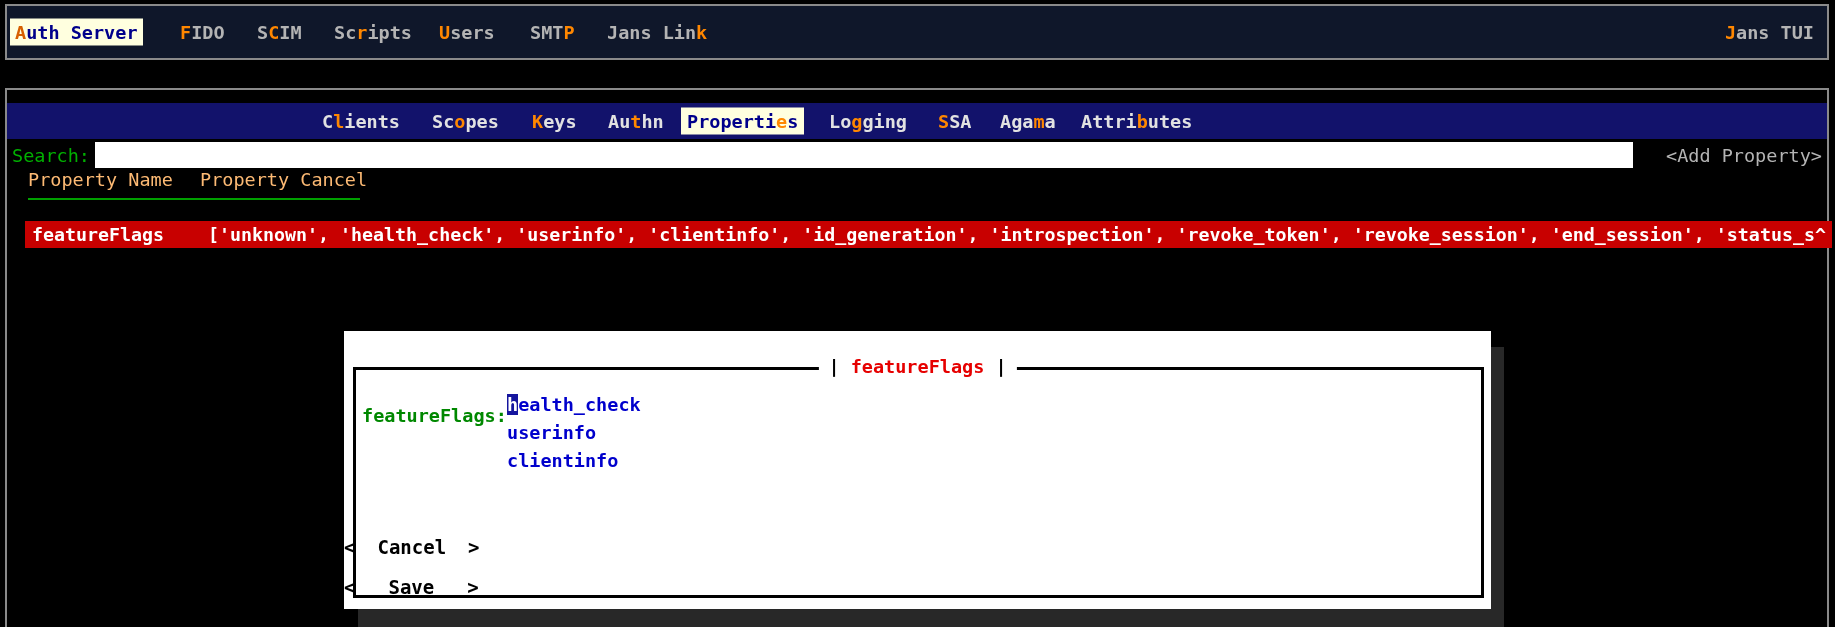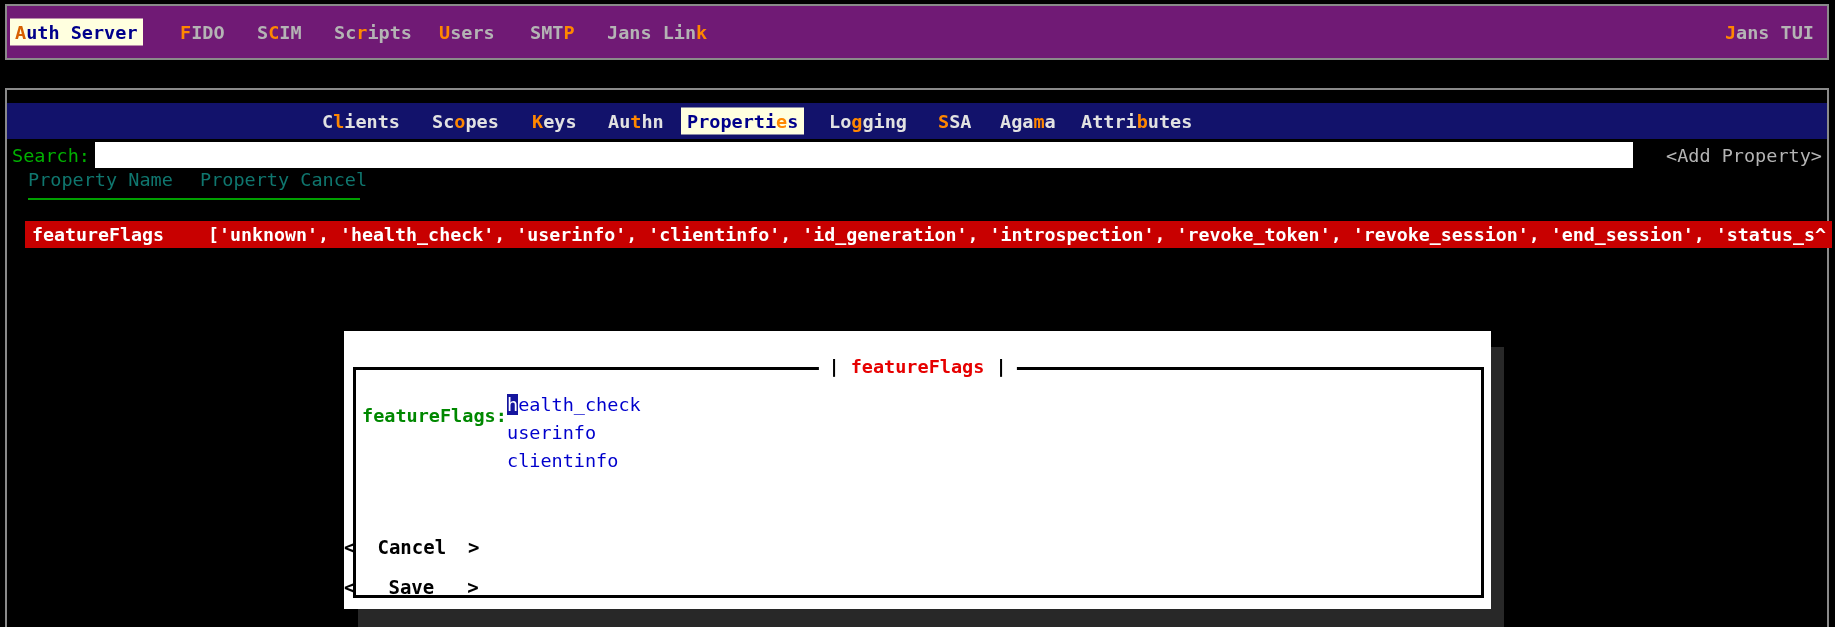--- a/index.html
+++ b/index.html
@@ -5,21 +5,21 @@
   html,body{margin:0;padding:0;}
   body{
     width:1835px;height:627px;position:relative;overflow:hidden;
     background:#000;
     font-family:"DejaVu Sans Mono","Liberation Mono",monospace;
     font-size:18.5px;
   }
   
   .topbox{
     position:absolute;left:5px;top:4px;width:1820px;height:52px;
-    border:2px solid #8a8a8a;background:#701a75;
+    border:2px solid #8a8a8a;background:#0f172a;
   }
   .menu-item{
     position:absolute;top:50%;transform:translateY(-50%);
     font-weight:bold;color:#b4b4b4;white-space:pre;padding:3px 5px;cursor:default;
   }
   .menu-item .hot{color:#ff8700;}
   .menu-item.selected{background:#ffffdf;color:#00008b;}
   .menu-item.selected .hot{color:#d75f00;}
   
   .mainbox{
@@ -35,39 +35,39 @@
   }
   .tab .hot{color:#ff8700;}
   .tab.selected{background:#ffffdf;color:#00008b;}
   .search-label{position:absolute;left:5px;top:53px;color:#00b000;line-height:26px;white-space:pre;}
   .search-input{
     position:absolute;left:88px;top:52px;width:1538px;height:26px;
     background:#fff;border:none;outline:none;padding:0 4px;box-sizing:border-box;
     font-family:inherit;font-size:18px;color:#000;
   }
   .add-prop{position:absolute;left:1659px;top:53px;color:#b4b4b4;line-height:26px;white-space:pre;cursor:default;}
-  .col-header{position:absolute;top:78px;color:#0f766e;line-height:24px;white-space:pre;}
+  .col-header{position:absolute;top:78px;color:#fdba74;line-height:24px;white-space:pre;}
   .header-underline{position:absolute;left:21px;top:108px;width:332px;height:2px;background:#00a000;}
   .prop-row{
     position:absolute;left:18px;top:131px;width:1807px;height:27px;
     background:#c80000;color:#fff;font-weight:bold;font-size:18.3px;
     line-height:27px;white-space:pre;overflow:hidden;padding-left:7px;box-sizing:border-box;
   }
   .prop-row .pname{display:inline-block;width:176px;}
   
   .dialog-shadow{position:absolute;left:358px;top:347px;width:1146px;height:280px;background:#282828;}
   .dialog{position:absolute;left:344px;top:331px;width:1147px;height:278px;background:#fff;}
   .dialog-border{position:absolute;left:9px;right:7px;top:36px;bottom:11px;border:3px solid #000;}
   .dialog-title{
     position:absolute;top:24px;left:50%;transform:translateX(-50%);
     background:#fff;padding:0 10px;font-weight:bold;line-height:24px;white-space:pre;color:#000;
   }
   .dialog-title .tname{color:#e60000;}
   .dlg-label{position:absolute;left:18px;top:62px;color:#008800;font-weight:bold;line-height:24px;white-space:pre;margin-top:11px;}
-  .dlg-item{position:absolute;left:163px;color:#0000cc;font-weight:normal;line-height:24px;white-space:pre;cursor:default;}
+  .dlg-item{position:absolute;left:163px;color:#0000cc;font-weight:bold;line-height:24px;white-space:pre;cursor:default;}
   .dlg-item .cursor{background:#15159e;color:#fff;}
   .dlg-item.underlined{width:961px;border-bottom:2px solid #0000cc;}
   .dlg-buttons{
     position:absolute;left:0;top:203px;width:100%;
     display:flex;justify-content:center;gap:14px;flex-direction:column;
   }
   .btn{font-weight:bold;font-size:19px;color:#000;white-space:pre;line-height:26px;cursor:default;}
   .btn .lbl-pad2{padding:0 22px;}
   .btn .lbl-pad3{padding:0 33px;}
 </style>

